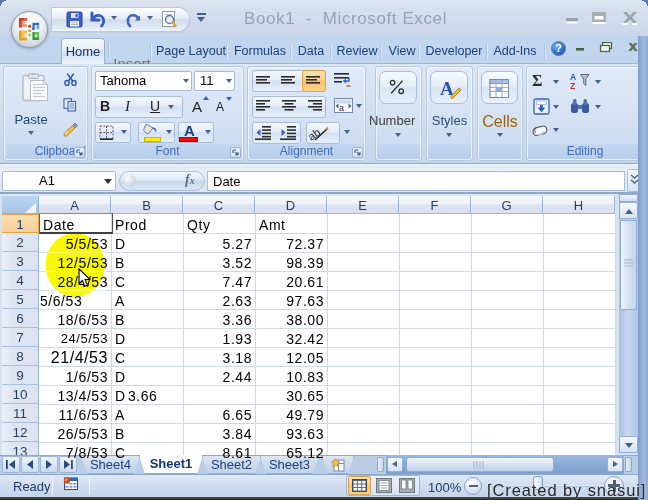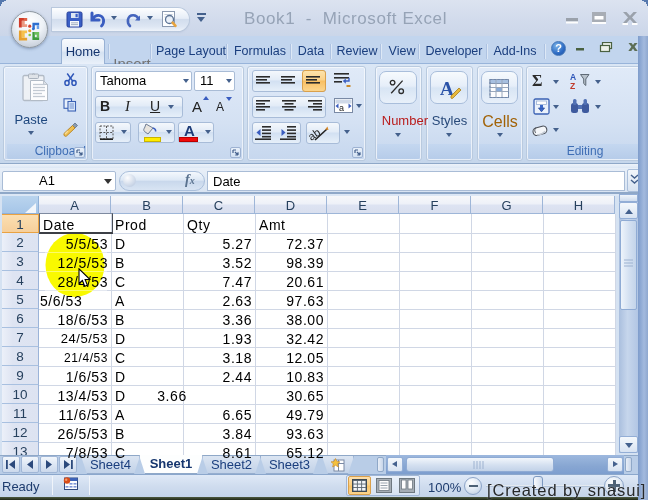--- a/index.html
+++ b/index.html
@@ -124,28 +124,30 @@
 <div class="abs" style="left:3px;top:66px;width:85px;height:95px;border:1px solid #b9cadf;border-radius:3px;background:linear-gradient(#e0eaf8 0%,#d4e1f3 60%,#c6d7ee 100%);box-shadow:inset 0 0 0 1px rgba(255,255,255,.6)">
     <div style="position:absolute;bottom:1px;left:3px;right:1px;height:15px;background:linear-gradient(#c4d7f0,#b6cce9);border-radius:0 0 2px 2px;color:#3f6eb5;font-size:12px;text-align:right;line-height:15px">Clipboard</div>
     <div style="position:absolute;bottom:2px;right:2px;width:11px;height:11px;border:1px solid #9db2d2;background:linear-gradient(#e8f0fa,#d3e1f2);border-radius:2px">
       <svg width="9" height="9" viewBox="0 0 9 9" style="position:absolute;left:0;top:0">
         <path d="M2 2 L5 2 M2 2 L2 5" stroke="#44608c" stroke-width="1.2" fill="none"></path>
         <path d="M4 4 L7 7 M7 7 L7 4.2 M7 7 L4.2 7" stroke="#44608c" stroke-width="1.2" fill="none"></path>
       </svg>
     </div>
   </div>
 <div class="abs" style="left:91px;top:66px;width:153px;height:95px;border:1px solid #b9cadf;border-radius:3px;background:linear-gradient(#e0eaf8 0%,#d4e1f3 60%,#c6d7ee 100%);box-shadow:inset 0 0 0 1px rgba(255,255,255,.6)">
+    <div style="position:absolute;bottom:1px;left:1px;right:1px;height:15px;background:linear-gradient(#c4d7f0,#b6cce9);border-radius:0 0 2px 2px;color:#3f6eb5;font-size:12px;text-align:center;line-height:15px">Font</div>
     <div style="position:absolute;bottom:2px;right:2px;width:11px;height:11px;border:1px solid #9db2d2;background:linear-gradient(#e8f0fa,#d3e1f2);border-radius:2px">
       <svg width="9" height="9" viewBox="0 0 9 9" style="position:absolute;left:0;top:0">
         <path d="M2 2 L5 2 M2 2 L2 5" stroke="#44608c" stroke-width="1.2" fill="none"></path>
         <path d="M4 4 L7 7 M7 7 L7 4.2 M7 7 L4.2 7" stroke="#44608c" stroke-width="1.2" fill="none"></path>
       </svg>
     </div>
   </div>
 <div class="abs" style="left:247px;top:66px;width:119px;height:95px;border:1px solid #b9cadf;border-radius:3px;background:linear-gradient(#e0eaf8 0%,#d4e1f3 60%,#c6d7ee 100%);box-shadow:inset 0 0 0 1px rgba(255,255,255,.6)">
+    <div style="position:absolute;bottom:1px;left:1px;right:1px;height:15px;background:linear-gradient(#c4d7f0,#b6cce9);border-radius:0 0 2px 2px;color:#3f6eb5;font-size:12px;text-align:center;line-height:15px">Alignment</div>
     <div style="position:absolute;bottom:2px;right:2px;width:11px;height:11px;border:1px solid #9db2d2;background:linear-gradient(#e8f0fa,#d3e1f2);border-radius:2px">
       <svg width="9" height="9" viewBox="0 0 9 9" style="position:absolute;left:0;top:0">
         <path d="M2 2 L5 2 M2 2 L2 5" stroke="#44608c" stroke-width="1.2" fill="none"></path>
         <path d="M4 4 L7 7 M7 7 L7 4.2 M7 7 L4.2 7" stroke="#44608c" stroke-width="1.2" fill="none"></path>
       </svg>
     </div>
   </div>
 <div class="abs" style="left:375px;top:66px;width:47px;height:95px;border:1px solid #b9cadf;border-radius:3px;background:linear-gradient(#e0eaf8 0%,#d4e1f3 60%,#c6d7ee 100%);box-shadow:inset 0 0 0 1px rgba(255,255,255,.6)">
     <div style="position:absolute;bottom:1px;left:1px;right:1px;height:15px;background:linear-gradient(#c4d7f0,#b6cce9);border-radius:0 0 2px 2px;color:#3f6eb5;font-size:12px;text-align:center;line-height:15px"></div>
   </div>
@@ -325,21 +327,21 @@
 <div class="abs" style="left:344px;top:130px;width:0;height:0;border-left:3.5px solid transparent;border-right:3.5px solid transparent;border-top:4px solid #44608c;"></div>
 
 <div class="abs" style="left:379px;top:71px;width:38px;height:33px;border:1px solid #a9bedb;border-radius:7px;background:linear-gradient(#f6fafd,#e6eef9 45%,#d8e5f4 52%,#e8f0fa)"></div>
 <svg class="svgi" style="left:389px;top:79px" width="16" height="16" viewBox="0 0 16 16">
     <g stroke="#2b2b2b" stroke-width="1.3" fill="none">
       <circle cx="3.6" cy="3.6" r="2.3"></circle>
       <circle cx="12.2" cy="12.2" r="2.3"></circle>
       <line x1="13.6" y1="1.6" x2="2.2" y2="14.2"></line>
     </g>
   </svg>
-<div class="abs" style="left:369px;top:113px;width:59px;color:#b91c1c;font-size:13px;text-align:right;">Number</div>
+<div class="abs" style="left:369px;top:113px;width:59px;color:#404040;font-size:13px;text-align:left;">Number</div>
 <div class="abs" style="left:395.0px;top:133px;width:0;height:0;border-left:3.5px solid transparent;border-right:3.5px solid transparent;border-top:4px solid #44608c;"></div>
 <div class="abs" style="left:430px;top:71px;width:38px;height:33px;border:1px solid #a9bedb;border-radius:7px;background:linear-gradient(#f6fafd,#e6eef9 45%,#d8e5f4 52%,#e8f0fa)"></div>
 <svg class="svgi" style="left:437px;top:76px" width="26" height="26" viewBox="0 0 26 26">
 <text x="3" y="19" font-size="19" font-weight="bold" fill="#2a52a8" font-family="Liberation Serif">A</text>
 <path d="M14 20 L22 12 L24 14 L16 22 C15 23 13.5 22.5 14 21 Z" fill="#e8b93c" stroke="#a67c1c" stroke-width=".8"></path>
 </svg>
 <div class="abs" style="left:420px;top:113px;width:59px;color:#294a7a;font-size:13px;text-align:center;">Styles</div>
 <div class="abs" style="left:446.0px;top:133px;width:0;height:0;border-left:3.5px solid transparent;border-right:3.5px solid transparent;border-top:4px solid #44608c;"></div>
 <div class="abs" style="left:481px;top:71px;width:37px;height:33px;border:1px solid #a9bedb;border-radius:7px;background:linear-gradient(#f6fafd,#e6eef9 45%,#d8e5f4 52%,#e8f0fa)"></div>
 <svg class="svgi" style="left:489px;top:78px" width="21" height="21" viewBox="0 0 21 21">
@@ -486,31 +488,31 @@
 <div class="abs cell" style="left:112px;top:292px;width:140px;text-align:right;font-size:14px;z-index:2">2.63</div>
 <div class="abs cell" style="left:184px;top:292px;width:140px;text-align:right;font-size:14px;z-index:2">97.63</div>
 <div class="abs cell" style="left:40px;top:311px;width:68px;text-align:right;font-size:14px;z-index:2">18/6/53</div>
 <div class="abs cell" style="left:115px;top:311px;width:66px;font-size:14px;z-index:2">B</div>
 <div class="abs cell" style="left:112px;top:311px;width:140px;text-align:right;font-size:14px;z-index:2">3.36</div>
 <div class="abs cell" style="left:184px;top:311px;width:140px;text-align:right;font-size:14px;z-index:2">38.00</div>
 <div class="abs cell" style="left:40px;top:330px;width:68px;text-align:right;font-size:13px;z-index:2">24/5/53</div>
 <div class="abs cell" style="left:115px;top:330px;width:66px;font-size:14px;z-index:2">D</div>
 <div class="abs cell" style="left:112px;top:330px;width:140px;text-align:right;font-size:14px;z-index:2">1.93</div>
 <div class="abs cell" style="left:184px;top:330px;width:140px;text-align:right;font-size:14px;z-index:2">32.42</div>
-<div class="abs cell" style="left:40px;top:349px;width:68px;text-align:right;font-size:12px;z-index:2">21/4/53</div>
+<div class="abs cell" style="left:40px;top:349px;width:68px;text-align:right;font-size:16px;z-index:2">21/4/53</div>
 <div class="abs cell" style="left:115px;top:349px;width:66px;font-size:14px;z-index:2">C</div>
 <div class="abs cell" style="left:112px;top:349px;width:140px;text-align:right;font-size:14px;z-index:2">3.18</div>
 <div class="abs cell" style="left:184px;top:349px;width:140px;text-align:right;font-size:14px;z-index:2">12.05</div>
 <div class="abs cell" style="left:40px;top:368px;width:68px;text-align:right;font-size:14px;z-index:2">1/6/53</div>
 <div class="abs cell" style="left:115px;top:368px;width:66px;font-size:14px;z-index:2">D</div>
 <div class="abs cell" style="left:112px;top:368px;width:140px;text-align:right;font-size:14px;z-index:2">2.44</div>
 <div class="abs cell" style="left:184px;top:368px;width:140px;text-align:right;font-size:14px;z-index:2">10.83</div>
 <div class="abs cell" style="left:40px;top:387px;width:68px;text-align:right;font-size:14px;z-index:2">13/4/53</div>
 <div class="abs cell" style="left:115px;top:387px;width:66px;font-size:14px;z-index:2">D</div>
-<div class="abs cell" style="left:102px;top:387px;width:140px;text-align:center;font-size:14px;z-index:2">3.66</div>
+<div class="abs cell" style="left:128px;top:387px;width:140px;text-align:left;font-size:14px;z-index:2">3.66</div>
 <div class="abs cell" style="left:184px;top:387px;width:140px;text-align:right;font-size:14px;z-index:2">30.65</div>
 <div class="abs cell" style="left:40px;top:406px;width:68px;text-align:right;font-size:14px;z-index:2">11/6/53</div>
 <div class="abs cell" style="left:115px;top:406px;width:66px;font-size:14px;z-index:2">A</div>
 <div class="abs cell" style="left:112px;top:406px;width:140px;text-align:right;font-size:14px;z-index:2">6.65</div>
 <div class="abs cell" style="left:184px;top:406px;width:140px;text-align:right;font-size:14px;z-index:2">49.79</div>
 <div class="abs cell" style="left:40px;top:425px;width:68px;text-align:right;font-size:14px;z-index:2">26/5/53</div>
 <div class="abs cell" style="left:115px;top:425px;width:66px;font-size:14px;z-index:2">B</div>
 <div class="abs cell" style="left:112px;top:425px;width:140px;text-align:right;font-size:14px;z-index:2">3.84</div>
 <div class="abs cell" style="left:184px;top:425px;width:140px;text-align:right;font-size:14px;z-index:2">93.63</div>
 <div class="abs cell" style="left:40px;top:444px;width:68px;text-align:right;font-size:14px;z-index:2">7/8/53</div>
@@ -580,21 +582,21 @@
       <line x1="4" y1="0" x2="4" y2="8"></line>
       <line x1="7" y1="0" x2="7" y2="8"></line>
       <line x1="10" y1="0" x2="10" y2="8"></line>
     </g>
   </svg>
 <div class="abs" style="left:607px;top:457px;width:16px;height:15px;background:linear-gradient(#f4f8fc,#d8e3f2);border:1px solid #93aed6;border-radius:2px;"></div>
 <div class="abs" style="left:613px;top:461px;width:0;height:0;border-top:3.5px solid transparent;border-bottom:3.5px solid transparent;border-left:5px solid #44618e;"></div>
 <div class="abs" style="left:625px;top:457px;width:7px;height:15px;background:linear-gradient(90deg,#e8eef7,#c8d6ea);border:1px solid #8fa8c8;border-radius:2px;"></div>
 
 <div class="abs" style="left:0;top:474px;width:648px;height:24px;border-top:1px solid #8ba7cc;background:linear-gradient(#dfe9f7,#cfdcee 50%,#c3d3ea)"></div>
-<div class="abs" style="left:2px;top:479px;font-size:13px;color:#1e3c6e;">Ready</div>
+<div class="abs" style="left:13px;top:479px;font-size:13px;color:#1e3c6e;">Ready</div>
 <div class="abs" style="left:52px;top:476px;width:1px;height:19px;background:#aabed8;border-right:1px solid #f0f4fa"></div>
 <svg class="svgi" style="left:63px;top:477px" width="15" height="13" viewBox="0 0 15 13">
 <rect x="1.5" y="1" width="13" height="11.5" fill="#fdfdfe" stroke="#30487c" stroke-width="1"></rect>
 <rect x="1.5" y="1" width="13" height="3" fill="#3c62b8"></rect>
 <g fill="#7d95d8">
       <rect x="6.5" y="6" width="3" height="1.6"></rect>
       <rect x="10.5" y="6" width="3" height="1.6"></rect>
       <rect x="6.5" y="9" width="3" height="1.6"></rect>
       <rect x="10.5" y="9" width="3" height="1.6"></rect>
       <rect x="2.5" y="9" width="3" height="1.6"></rect>

